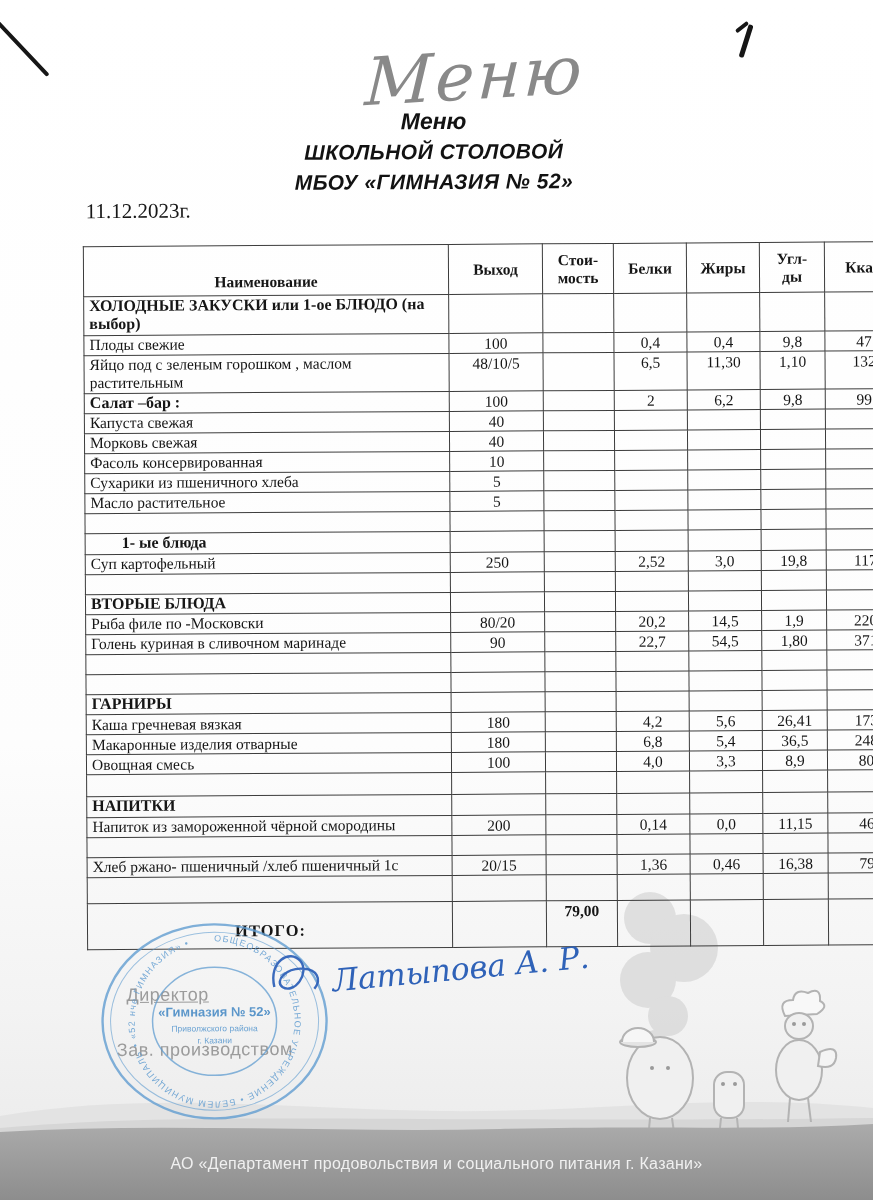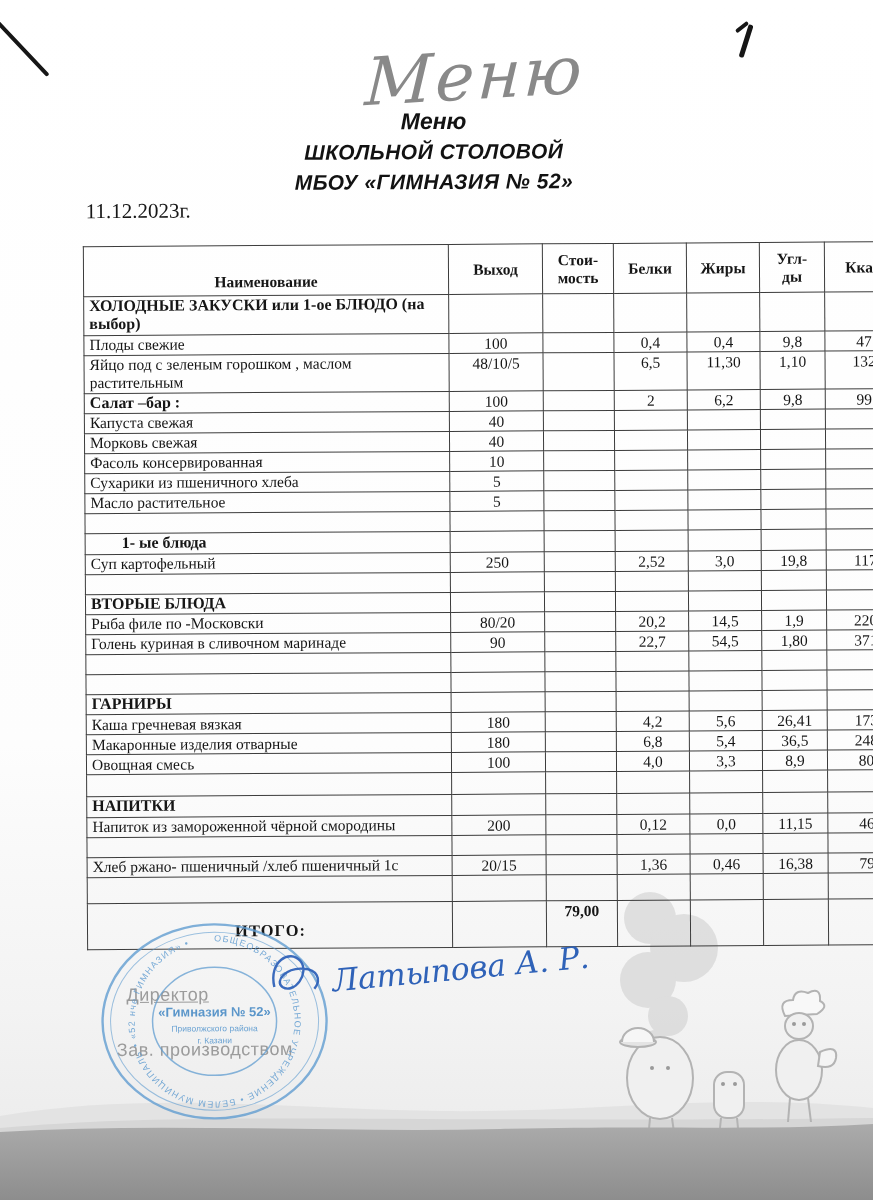--- a/index.html
+++ b/index.html
@@ -114,20 +114,21 @@
       <path d="M820,182 q18,-8 16,6 q-2,12 -18,8 z" fill="#f4f4f4"></path>
       <line x1="790" y1="228" x2="788" y2="252"></line>
       <line x1="808" y1="228" x2="811" y2="252"></line>
       <circle cx="794" cy="154" r="2" fill="#9a9a9a" stroke="none"></circle>
       <circle cx="804" cy="154" r="2" fill="#9a9a9a" stroke="none"></circle>
     </g>
 
     <path d="M0,262 C160,252 330,263 500,259 C660,255 760,261 873,254 L873,330 L0,330 Z" fill="url(#bandGrad)"></path>
   </svg>
 
+  <div class="banner-text">АО «Департамент продовольствия и социального питания г. Казани»</div>
 
   <div class="tilt">
 
     <div class="artifact art-tl"></div>
     <div class="artifact art-tr"></div>
     <div class="artifact art-tr2"></div>
 
     <div class="hand-title">Меню</div>
     <div class="titles">
       <div class="t1">Меню</div>
@@ -364,21 +365,21 @@
             <td class="num c2"></td>
             <td class="num c3"></td>
             <td class="num c4"></td>
             <td class="num c5"></td>
             <td class="num c6"></td>
           </tr>
           <tr class="item" style="height: 20px;">
             <td class="name c0">Напиток из замороженной чёрной смородины</td>
             <td class="num c1">200</td>
             <td class="num c2"></td>
-            <td class="num c3">0,12</td>
+            <td class="num c3">0,14</td>
             <td class="num c4">0,0</td>
             <td class="num c5">11,15</td>
             <td class="num c6">46</td>
           </tr>
           <tr class="empty" style="height: 20px;">
             <td class="name c0"></td>
             <td class="num c1"></td>
             <td class="num c2"></td>
             <td class="num c3"></td>
             <td class="num c4"></td>

